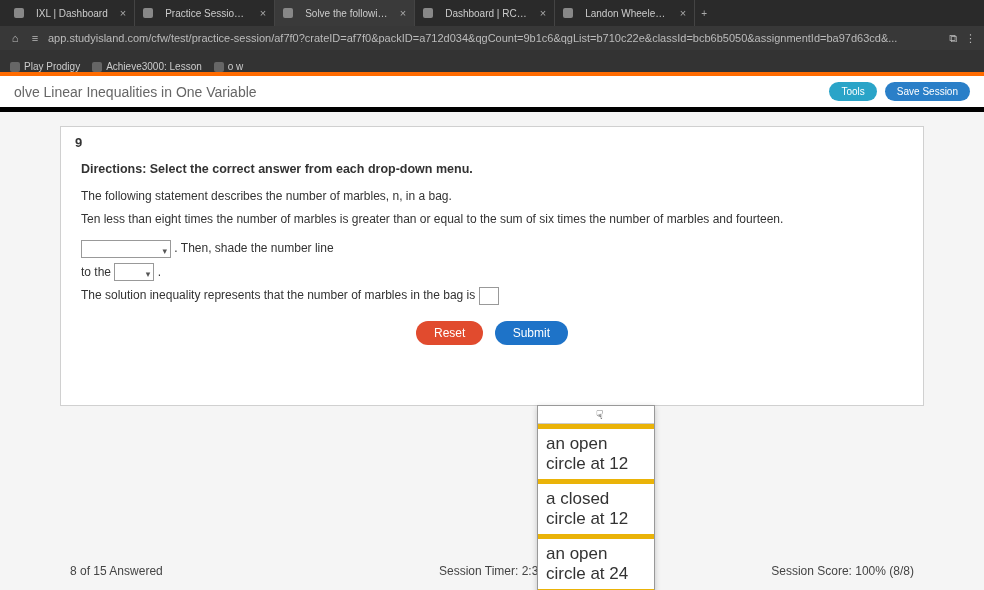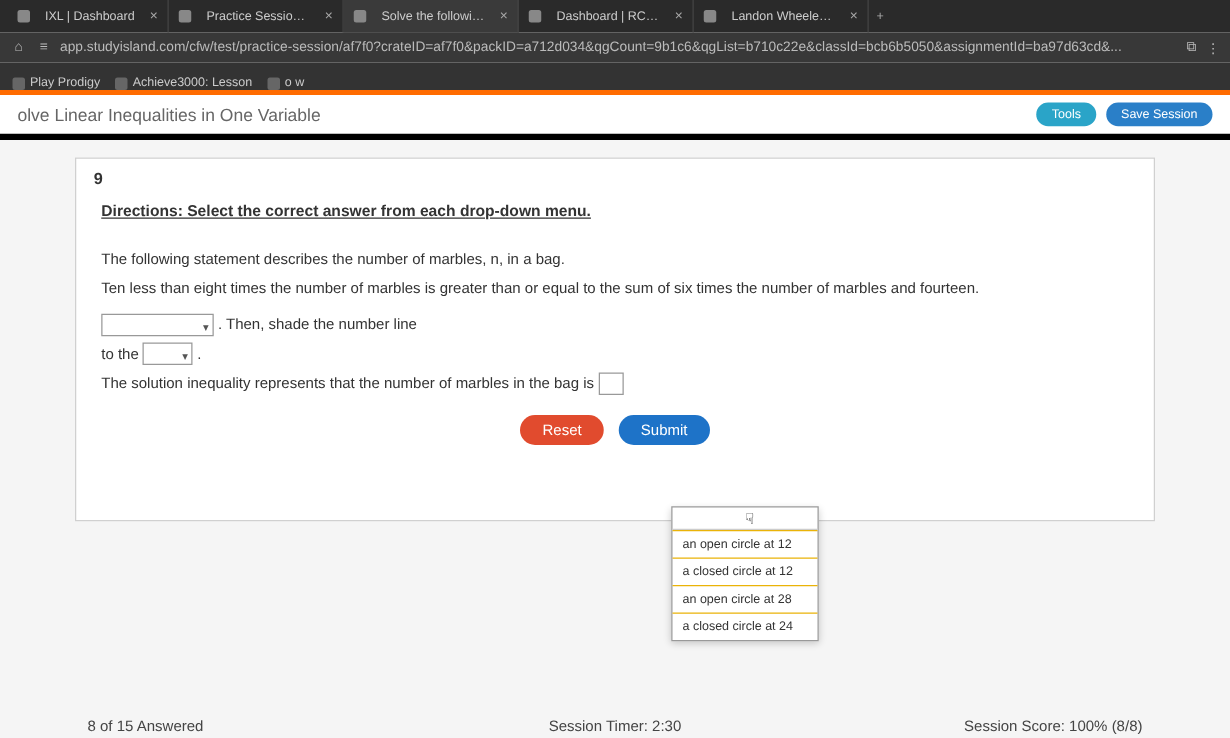--- a/index.html
+++ b/index.html
@@ -31,42 +31,42 @@
   .app-title { color: #666; font-size: 14px; }
   .app-header-right { margin-left: auto; display: flex; gap: 8px; }
   .pill-btn { border-radius: 14px; padding: 4px 12px; font-size: 10px; color: #fff; cursor: pointer; border: none; }
   .pill-tools { background: #2aa4c8; }
   .pill-save { background: #2a7fc8; }
 
   
   .content-wrap { background: #fff; margin: 14px 60px 0 60px; border: 1px solid #d0d0d0; position: relative; }
   .q-num { position: absolute; top: 8px; left: 14px; font-weight: bold; font-size: 13px; color: #333; }
   .q-body { padding: 32px 20px 60px 20px; font-size: 12px; color: #333; line-height: 1.6; }
-  .directions { font-weight: bold; margin-bottom: 19px; font-size: 12.5px; text-decoration: underline; }
+  .directions { font-weight: bold; margin-bottom: 8px; font-size: 12.5px; }
   .para { margin-bottom: 4px; }
   .gap { margin-top: 10px; }
 
   .select-box { display: inline-block; border: 1px solid #999; background: #fff; height: 18px; min-width: 90px; vertical-align: middle; position: relative; font-size: 11px; padding: 0 14px 0 4px; cursor: pointer; }
   .select-box.small { min-width: 40px; }
   .select-box.tiny { min-width: 20px; }
   .select-caret { position: absolute; right: 3px; top: 3px; font-size: 9px; color: #555; }
 
   .dropdown-open { position: absolute; top: 278px; left: 476px; width: 118px; background: #fff; border: 1px solid #999; box-shadow: 0 2px 6px rgba(0,0,0,.2); z-index: 20; }
-  .dropdown-open .opt { padding: 5px 8px; font-size: 10px; color: #333; cursor: pointer; border-top: 1px solid #eab308; }
+  .dropdown-open .opt { padding: 5px 8px; font-size: 17px; color: #333; cursor: pointer; border-top: 5px solid #eab308; }
   .dropdown-open .opt:first-child { background: #dbeeff; border-top: none; }
   .dropdown-open .cursor-area { height: 18px; border-bottom:1px solid #ccc; position: relative; }
   .cursor-glyph { position:absolute; left:50%; top:2px; font-size:12px; }
 
   .action-row { text-align: center; margin-top: 16px; }
   .btn { border: none; border-radius: 14px; padding: 5px 18px; font-size: 12px; color: #fff; cursor: pointer; margin: 0 4px; }
   .btn-reset { background: #e14b2e; }
   .btn-submit { background: #1e73c8; }
 
   
-  .footer-bar { position: absolute; bottom: 2px; left: 0; right: 0; display: flex; justify-content: space-between; padding: 0 70px; font-size: 12px; color: #444; }
+  .footer-bar { position: absolute; bottom: 12px; left: 0; right: 0; display: flex; justify-content: space-between; padding: 0 70px; font-size: 12px; color: #444; }
   .footer-bar > div { flex: 1; }
   .footer-center { text-align: center; }
   .footer-right { text-align: right; }
 </style>
 </head>
 <body>
 
 <div class="browser-tabs">
   <div class="tab">
       <span class="tab-fav"></span>
@@ -157,21 +157,21 @@
       <button class="btn btn-submit">Submit</button>
     </div>
   </div>
 
   <div class="dropdown-open">
     <div class="cursor-area">
         <span class="cursor-glyph">☟</span>
       </div>
     <div class="opt">an open circle at 12</div>
     <div class="opt">a closed circle at 12</div>
-    <div class="opt">an open circle at 28</div>
+    <div class="opt">an open circle at 24</div>
     <div class="opt">a closed circle at 24</div>
   </div>
 </div>
 
 <div class="footer-bar">
   <div>8 of 15 Answered</div>
   <div class="footer-center">Session Timer: 2:30</div>
   <div class="footer-right">Session Score: 100% (8/8)</div>
 </div>
 

